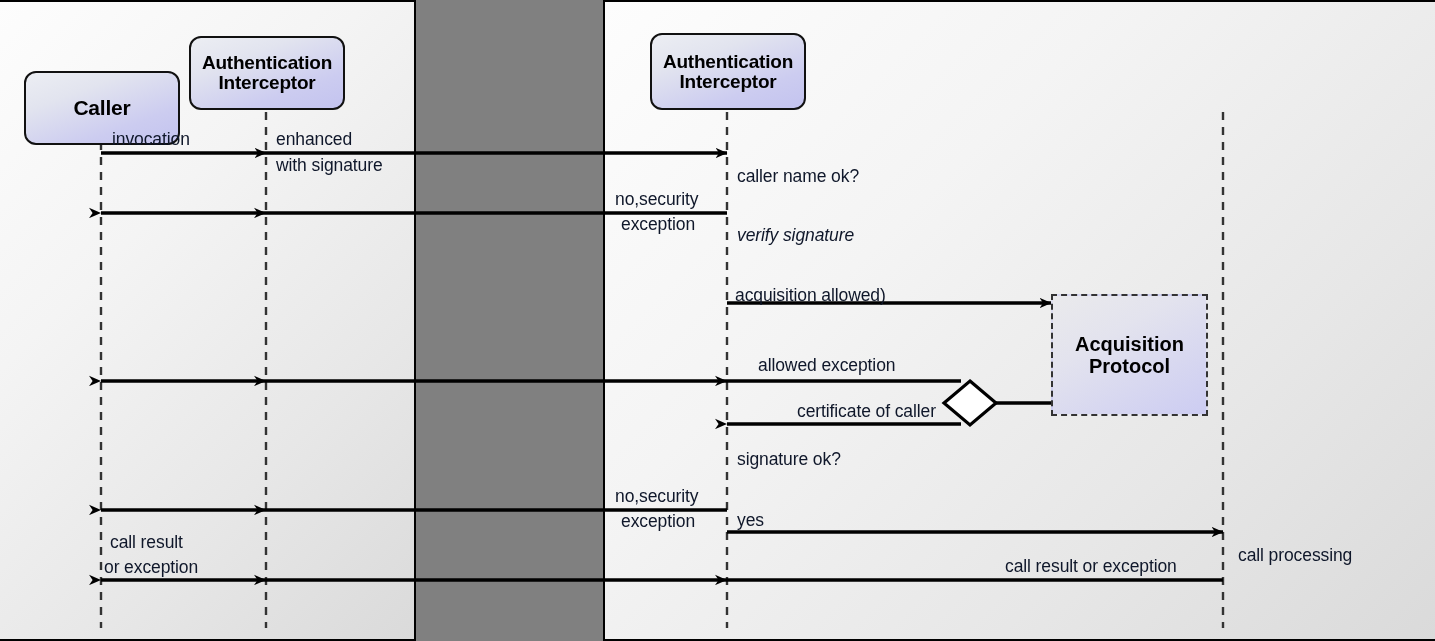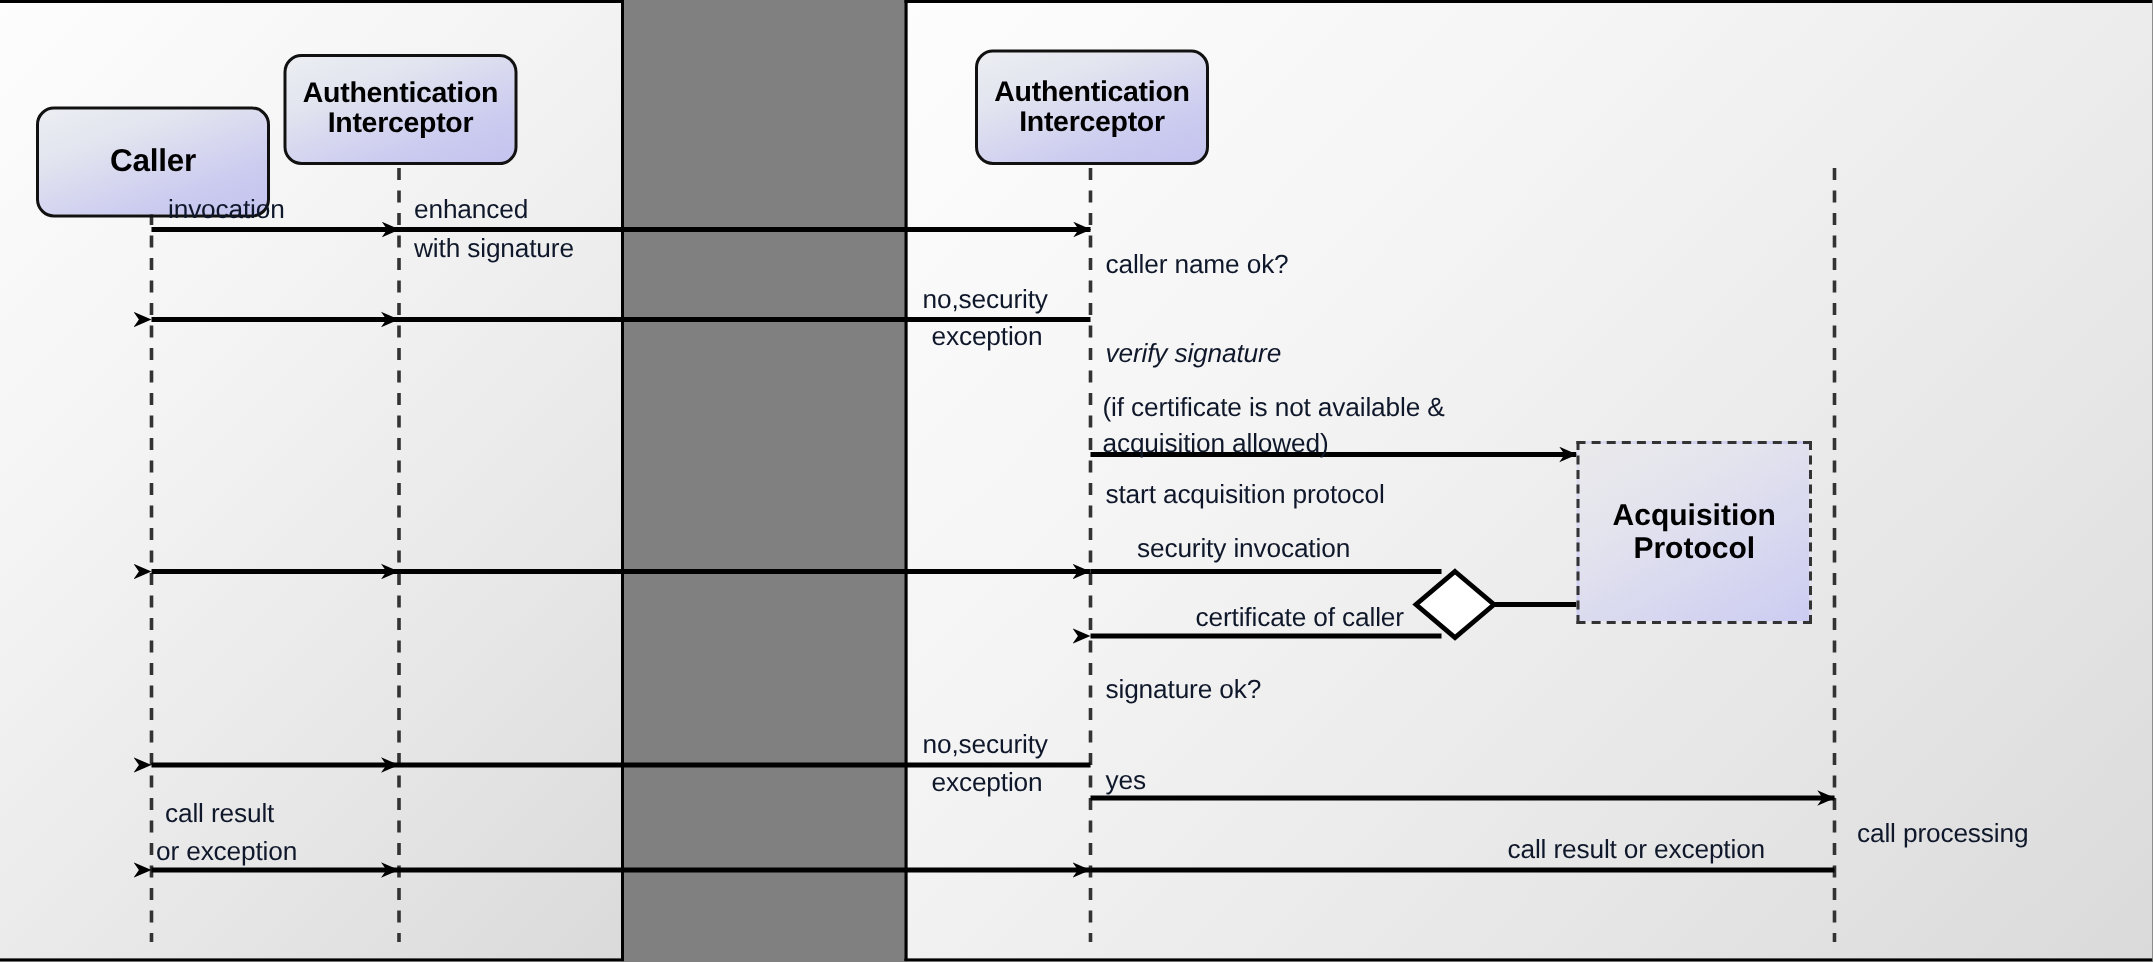--- a/index.html
+++ b/index.html
@@ -131,26 +131,24 @@
   <div class="lbl" style="left:276px;top:129px;">enhanced</div>
   <div class="lbl" style="left:276px;top:155px;">with signature</div>
 
   <div class="lbl" style="left:737px;top:166px;">caller name ok?</div>
 
   <div class="lbl r" style="left:615px;top:189px;">no,security</div>
   <div class="lbl r" style="left:621px;top:214px;">exception</div>
 
   <div class="lbl" style="left:737px;top:225px;font-style:italic;">verify signature</div>
 
-  <div class="lbl" style="left:735px;top:261px;">(if certificate is not available &amp;</div>
   <div class="lbl" style="left:735px;top:285px;">acquisition allowed)</div>
 
-  <div class="lbl" style="left:737px;top:319px;">start acquisition protocol</div>
 
-  <div class="lbl" style="left:758px;top:355px;">security invocation</div>
+  <div class="lbl" style="left:758px;top:355px;">allowed exception</div>
 
   <div class="lbl" style="left:758px;top:401px;margin-left:39px;">certificate of caller</div>
 
   <div class="lbl" style="left:737px;top:449px;">signature ok?</div>
 
   <div class="lbl r" style="left:615px;top:486px;">no,security</div>
   <div class="lbl r" style="left:621px;top:511px;">exception</div>
 
   <div class="lbl" style="left:737px;top:510px;">yes</div>
 

